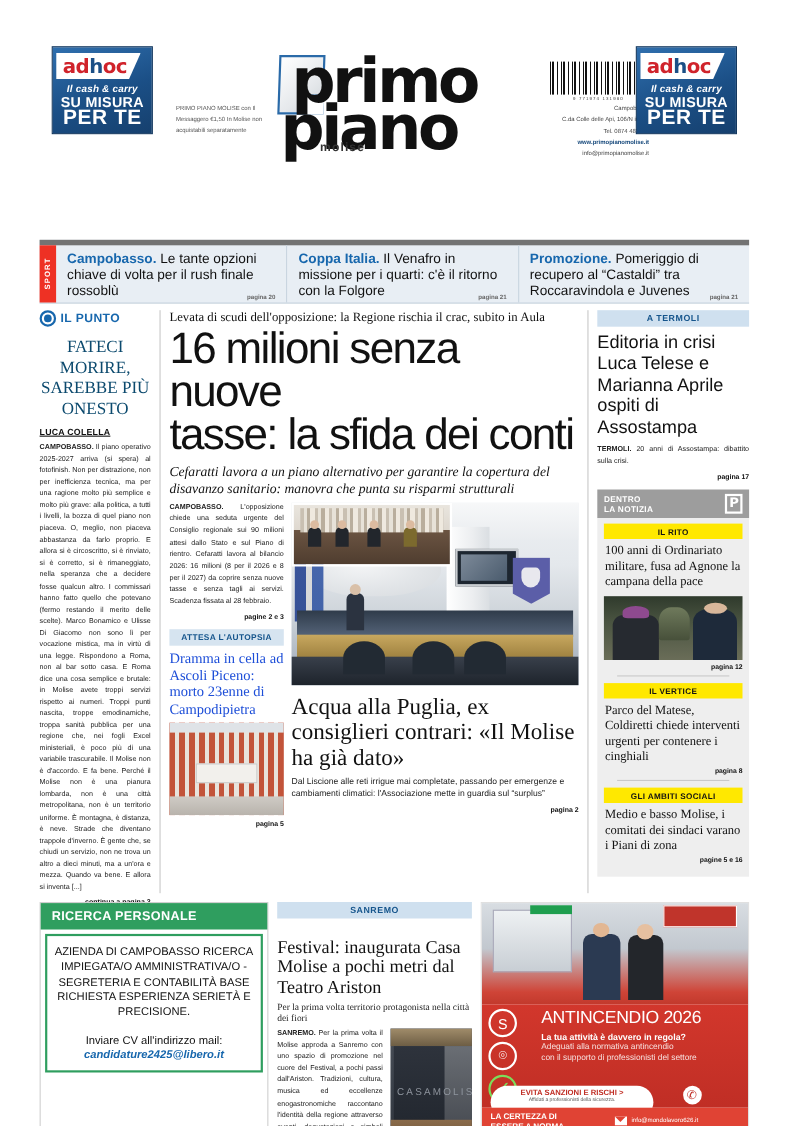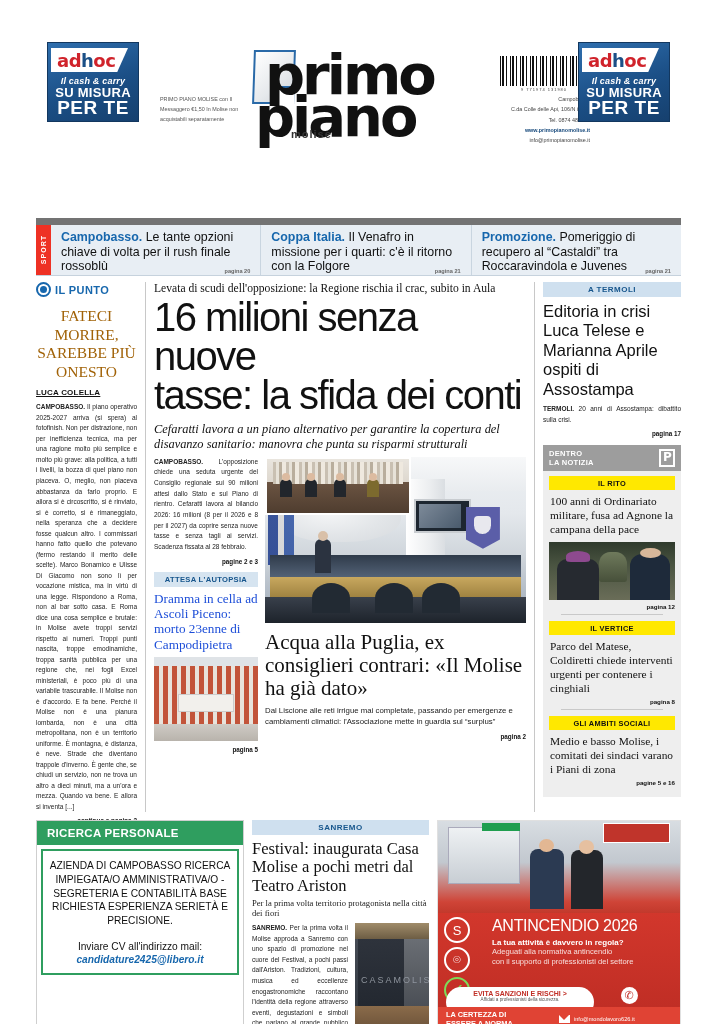--- a/index.html
+++ b/index.html
@@ -63,21 +63,21 @@
   .blue-bar { position: absolute; left: 47px; right: 47px; top: 97px; height: 26px;
     background: #1b5793; display: flex; align-items: center; }
   .bb-left { width: 175px; padding-left: 8px; color: #fff; font-size: 7.5px; line-height: 1.45; }
   .bb-left b { font-size: 8px; }
   .bb-center { flex: 1; text-align: center; color: #fff; font-size: 17px; font-weight: bold; }
   .bb-right { width: 185px; text-align: right; padding-right: 8px; color: #fff; font-size: 7.5px; }
   .bb-right b { font-weight: bold; }
 
   
   .sport-strip { position: absolute; left: 36px; right: 36px; top: 176px; height: 58px;
-    background: #e8eef4; border-top: 7px solid #737373; border-bottom: 1px solid #c6d2dd;
+    background: #e8eef4; border-top: 5px solid #737373; border-bottom: 1px solid #c6d2dd;
     display: flex; }
   .sport-tab { width: 15px; background: #ee3124; color: #fff; font-size: 7px; font-weight: bold;
     display: flex; align-items: center; justify-content: center; letter-spacing: 1px; }
   .sport-tab span { writing-mode: vertical-rl; transform: rotate(180deg); }
   .sport-cols { flex: 1; display: flex; }
   .sport-col { flex: 1; padding: 5px 10px 0 10px; position: relative;
     border-right: 1px solid #c9d5e0; }
   .sport-col:last-child { border-right: none; }
   .sport-col p { font-size: 12.4px; line-height: 1.18; color: #111; font-weight: 400; }
   .sport-col p b { color: #1767ad; font-weight: bold; }
@@ -89,21 +89,21 @@
 
   
   .colL { width: 110px; padding-right: 8px; border-right: 1px solid #c8c8c8; }
   .punto { display: flex; align-items: center; gap: 4px; padding-bottom: 6px; }
   .punto-icon { width: 15px; height: 15px; border-radius: 50%;
     background: #fff; border: 2px solid #1767ad; position: relative; }
   .punto-icon:after { content:""; position:absolute; left:2px; top:2px; width:7px; height:7px;
     background:#1767ad; border-radius:50%; }
   .punto-label { font-size: 11px; font-weight: bold; color: #1767ad; letter-spacing: .4px; }
   .punto-title { font-family: "Liberation Serif", serif; font-size: 15.5px; line-height: 1.2;
-    text-align: center; color: #a16207; padding: 4px 0 7px 0; }
+    text-align: center; color: #0c4a6e; padding: 4px 0 7px 0; }
   .punto-author { font-size: 8px; font-weight: bold; color: #111; text-decoration: underline;
     letter-spacing: .2px; padding-bottom: 5px; }
   .punto-body { font-size: 6.5px; line-height: 1.62; text-align: justify; color: #222; }
   .punto-body b { font-weight: bold; }
   .punto-cont { font-size: 6.4px; font-weight: bold; text-align: right; padding-top: 5px; color:#111; }
 
   
   .colC { flex: 1; padding: 0 8px; border-right: 1px solid #c8c8c8; }
   .kicker { font-family: "Liberation Serif", serif; font-size: 11.6px; color: #111;
     padding-bottom: 1px; }
@@ -227,21 +227,21 @@
   .ad-job-body { border: 2px solid #2f9e5f; margin: 4px; padding: 8px 6px; text-align: center; }
   .ad-job-body p { font-size: 10.2px; line-height: 1.35; color: #111; }
   .ad-job-mail { font-size: 10.2px; color: #111; padding-top: 13px; }
   .ad-job-mail em { display:block; color: #1767ad; font-style: italic; font-weight: bold;
     padding-top: 2px; }
 
   .sanremo { flex: 1; }
   .tag-sanremo { background: #cfe0ef; color: #16558c; font-size: 8px; font-weight: bold;
     text-align: center; padding: 3px 0; letter-spacing: .5px; }
   .sanremo-title { font-family: "Liberation Serif", serif; font-size: 16.5px; line-height: 1.12;
-    color: #111; padding: 5px 0 3px 0; }
+    color: #111; padding: 5px 0 3px 0; margin-top: 12px; }
   .sanremo-sub { font-family: "Liberation Serif", serif; font-size: 8.6px; color: #222;
     padding-bottom: 5px; border-bottom: 0; }
   .sanremo-flex { display: flex; gap: 7px; }
   .sanremo-text { width: 96px; font-size: 6.5px; line-height: 1.62; text-align: justify; color:#222; }
   .sanremo-text b { font-weight: bold; }
   .ph-casa { flex: 1; height: 118px; position: relative; overflow: hidden;
     background: linear-gradient(180deg,#4a4f58 0%,#3a4049 50%,#2b3038 100%); }
   .ph-casa .topbar { position:absolute;top:0;left:0;right:0;height:16px;
     background: linear-gradient(180deg,#a08c6a,#6d5d44);}
   .ph-casa .panel { position:absolute; left:4%; top:16px; width:62%; bottom:28%;

